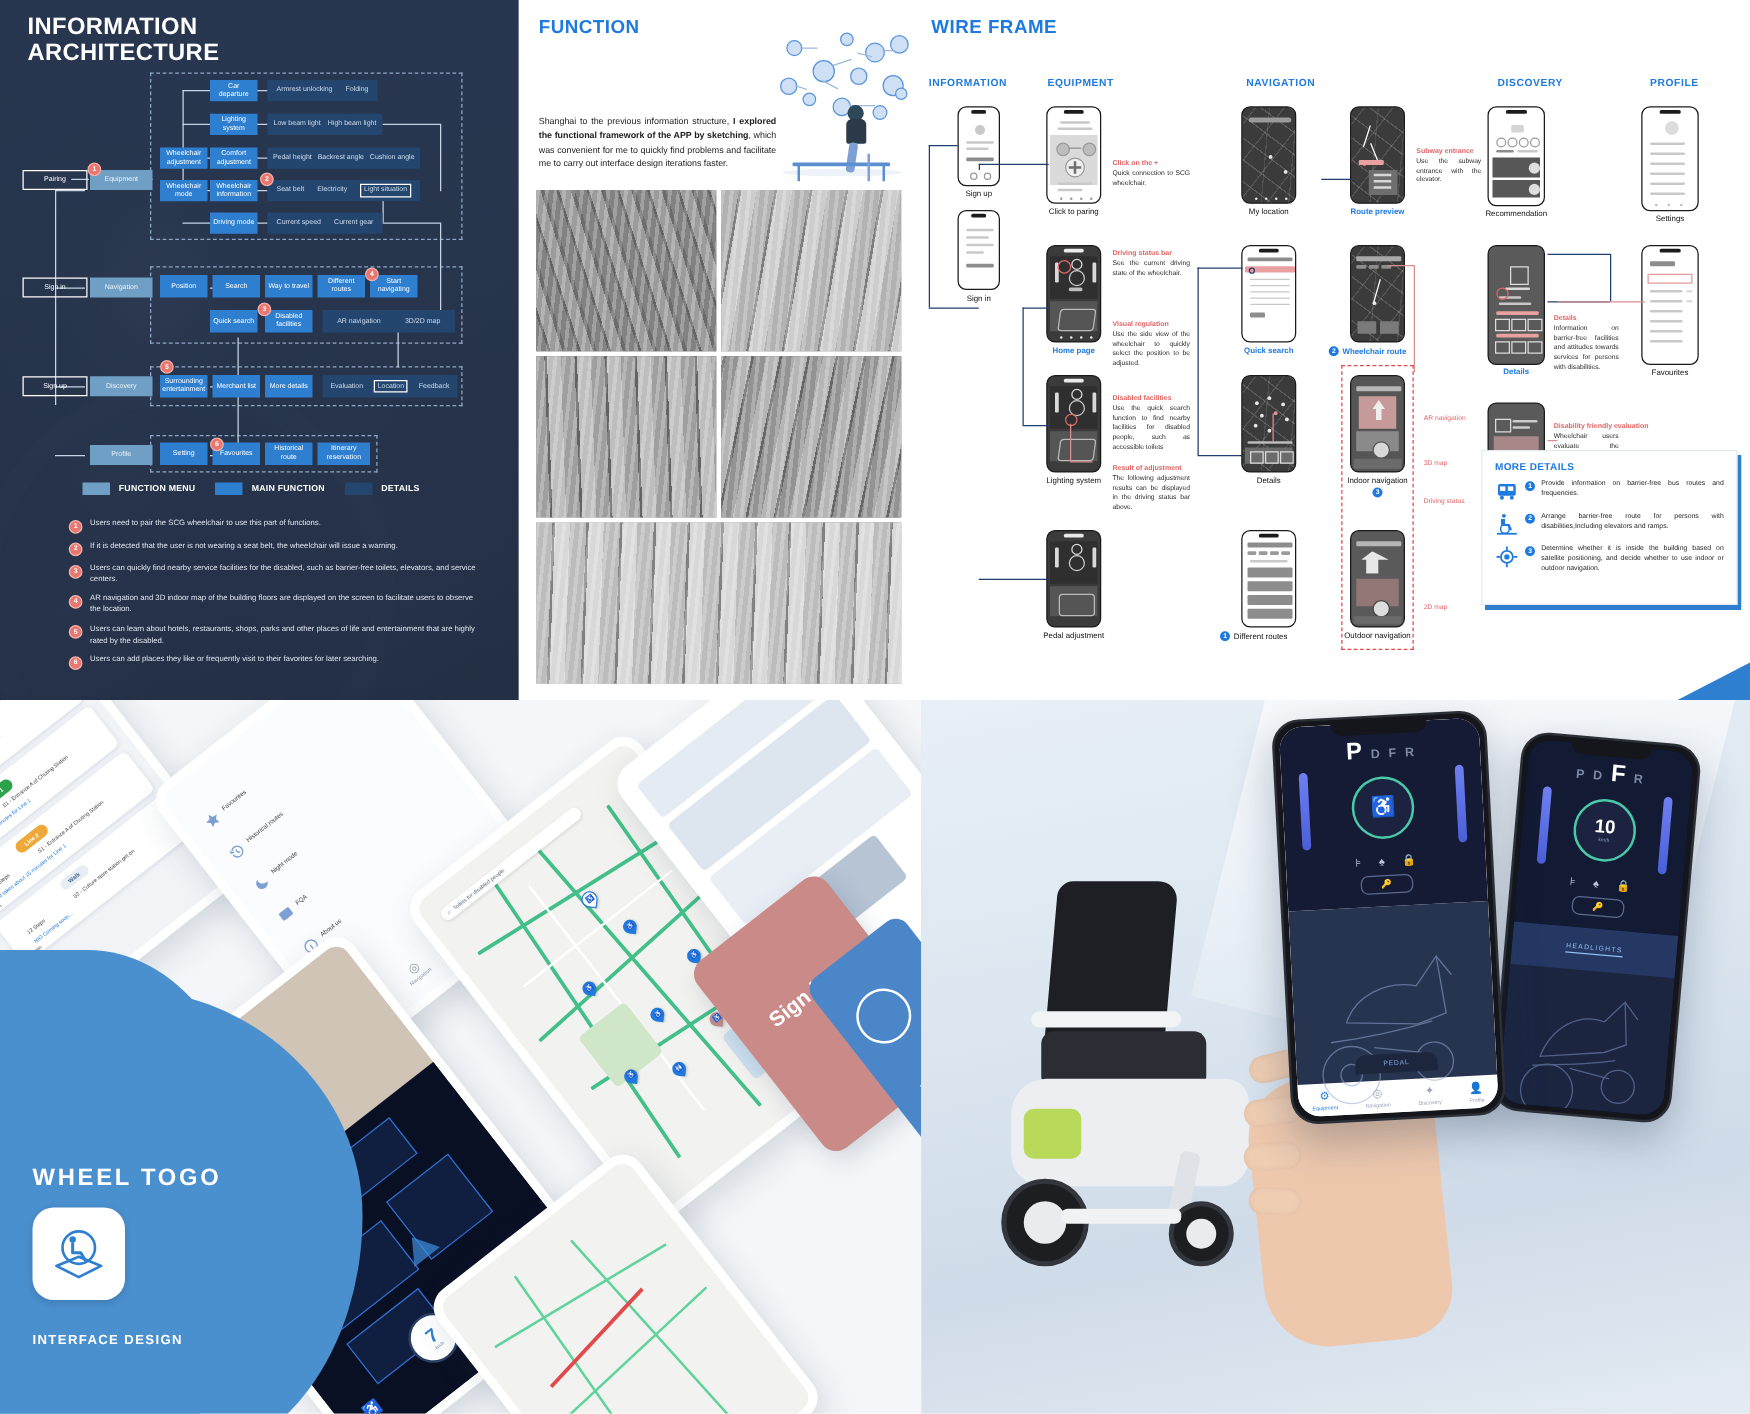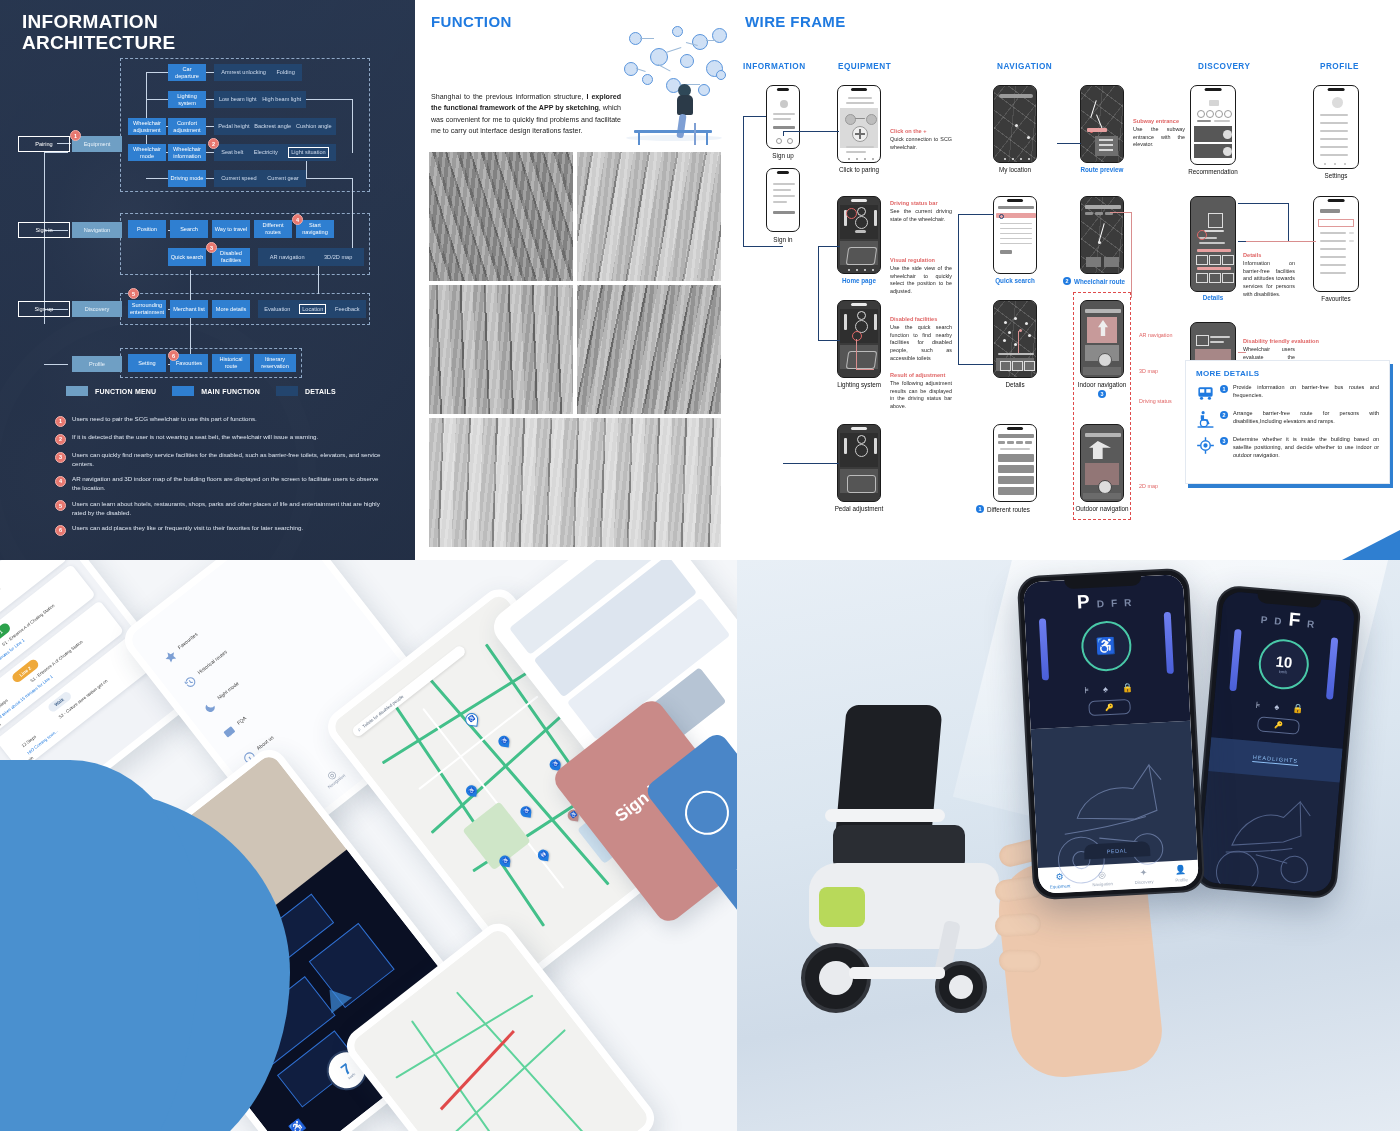--- a/index.html
+++ b/index.html
@@ -1013,20 +1013,32 @@
       <div class="signin" style="left:594px;top:156px;width:132px;height:190px;transform:rotate(-38deg);">
         <div class="t" style="left:28px;top:66px;">Sign in</div>
       </div>
       <div class="bluecard" style="left:690px;top:180px;width:96px;height:186px;transform:rotate(-38deg);">
         <div style="position:absolute;left:14px;top:36px;width:40px;height:40px;border:2px solid #fff;border-radius:50%;"></div>
         <div style="position:absolute;left:24px;top:120px;color:#fff;font-size:6px;transform:rotate(0deg);">Email</div>
       </div>
 
       <div class="blob"></div>
       <div class="blob2"></div>
+      <div class="brand">
+        <div class="brand-name">WHEEL TOGO</div>
+        <div class="brand-logo">
+          <svg viewBox="0 0 64 64" width="52" height="52">
+            <circle cx="32" cy="26" r="16" fill="none" stroke="#2f7fd1" stroke-width="2.6"></circle>
+            <circle cx="26" cy="18" r="3.2" fill="#2f7fd1"></circle>
+            <path d="M26 22v9h8l4 7" fill="none" stroke="#2f7fd1" stroke-width="3" stroke-linecap="round" stroke-linejoin="round"></path>
+            <path d="M10 44l22-9 22 9-22 11z" fill="none" stroke="#2f7fd1" stroke-width="2.6" stroke-linejoin="round"></path>
+          </svg>
+        </div>
+        <div class="brand-sub">INTERFACE DESIGN</div>
+      </div>
     </div>
 
     <div class="br">
       <div class="ph-wall"></div>
       <div class="ph-light"></div>
 
       <div class="chair">
 
         <div class="ch-seat"></div>
         <div class="ch-seat2"></div>

